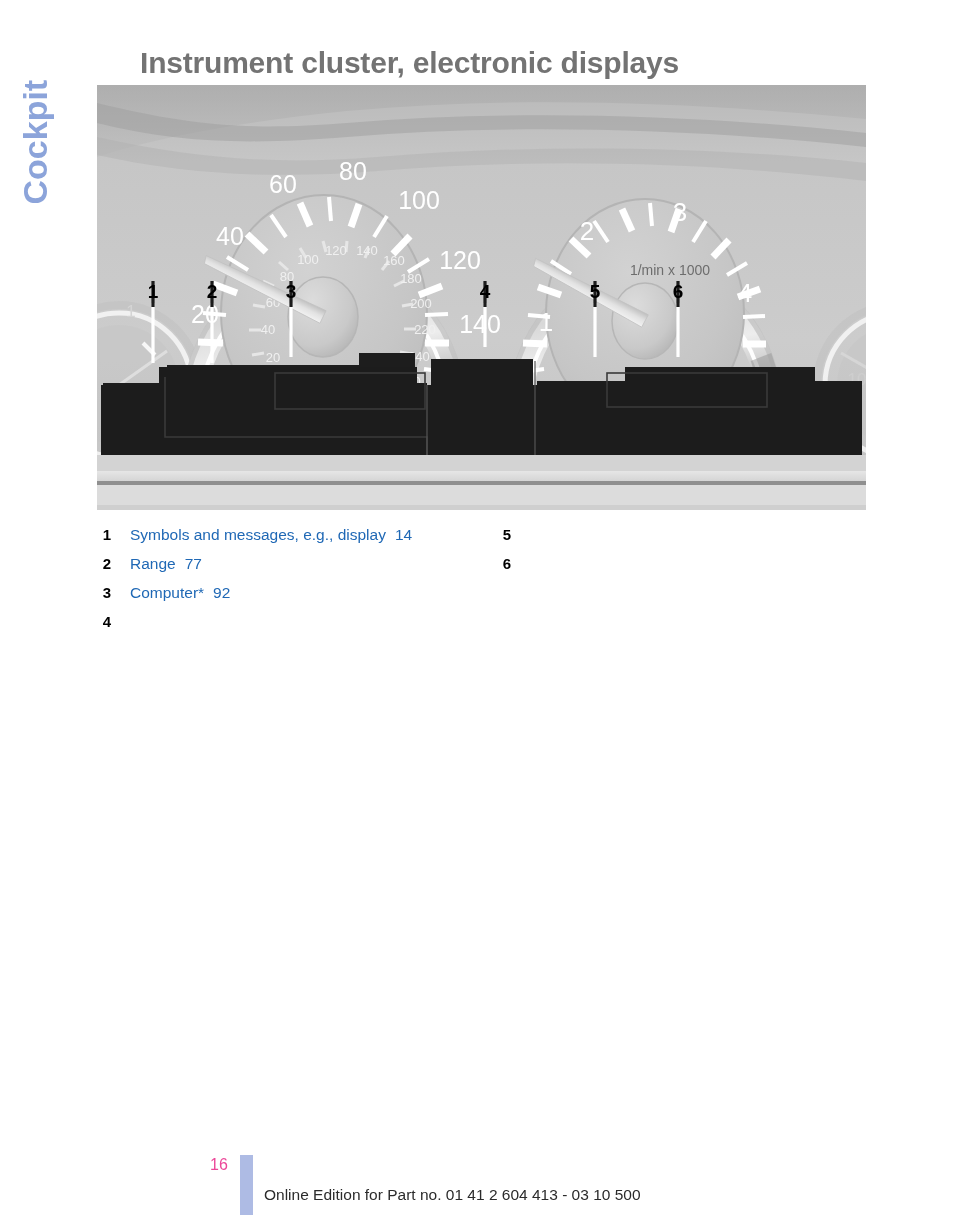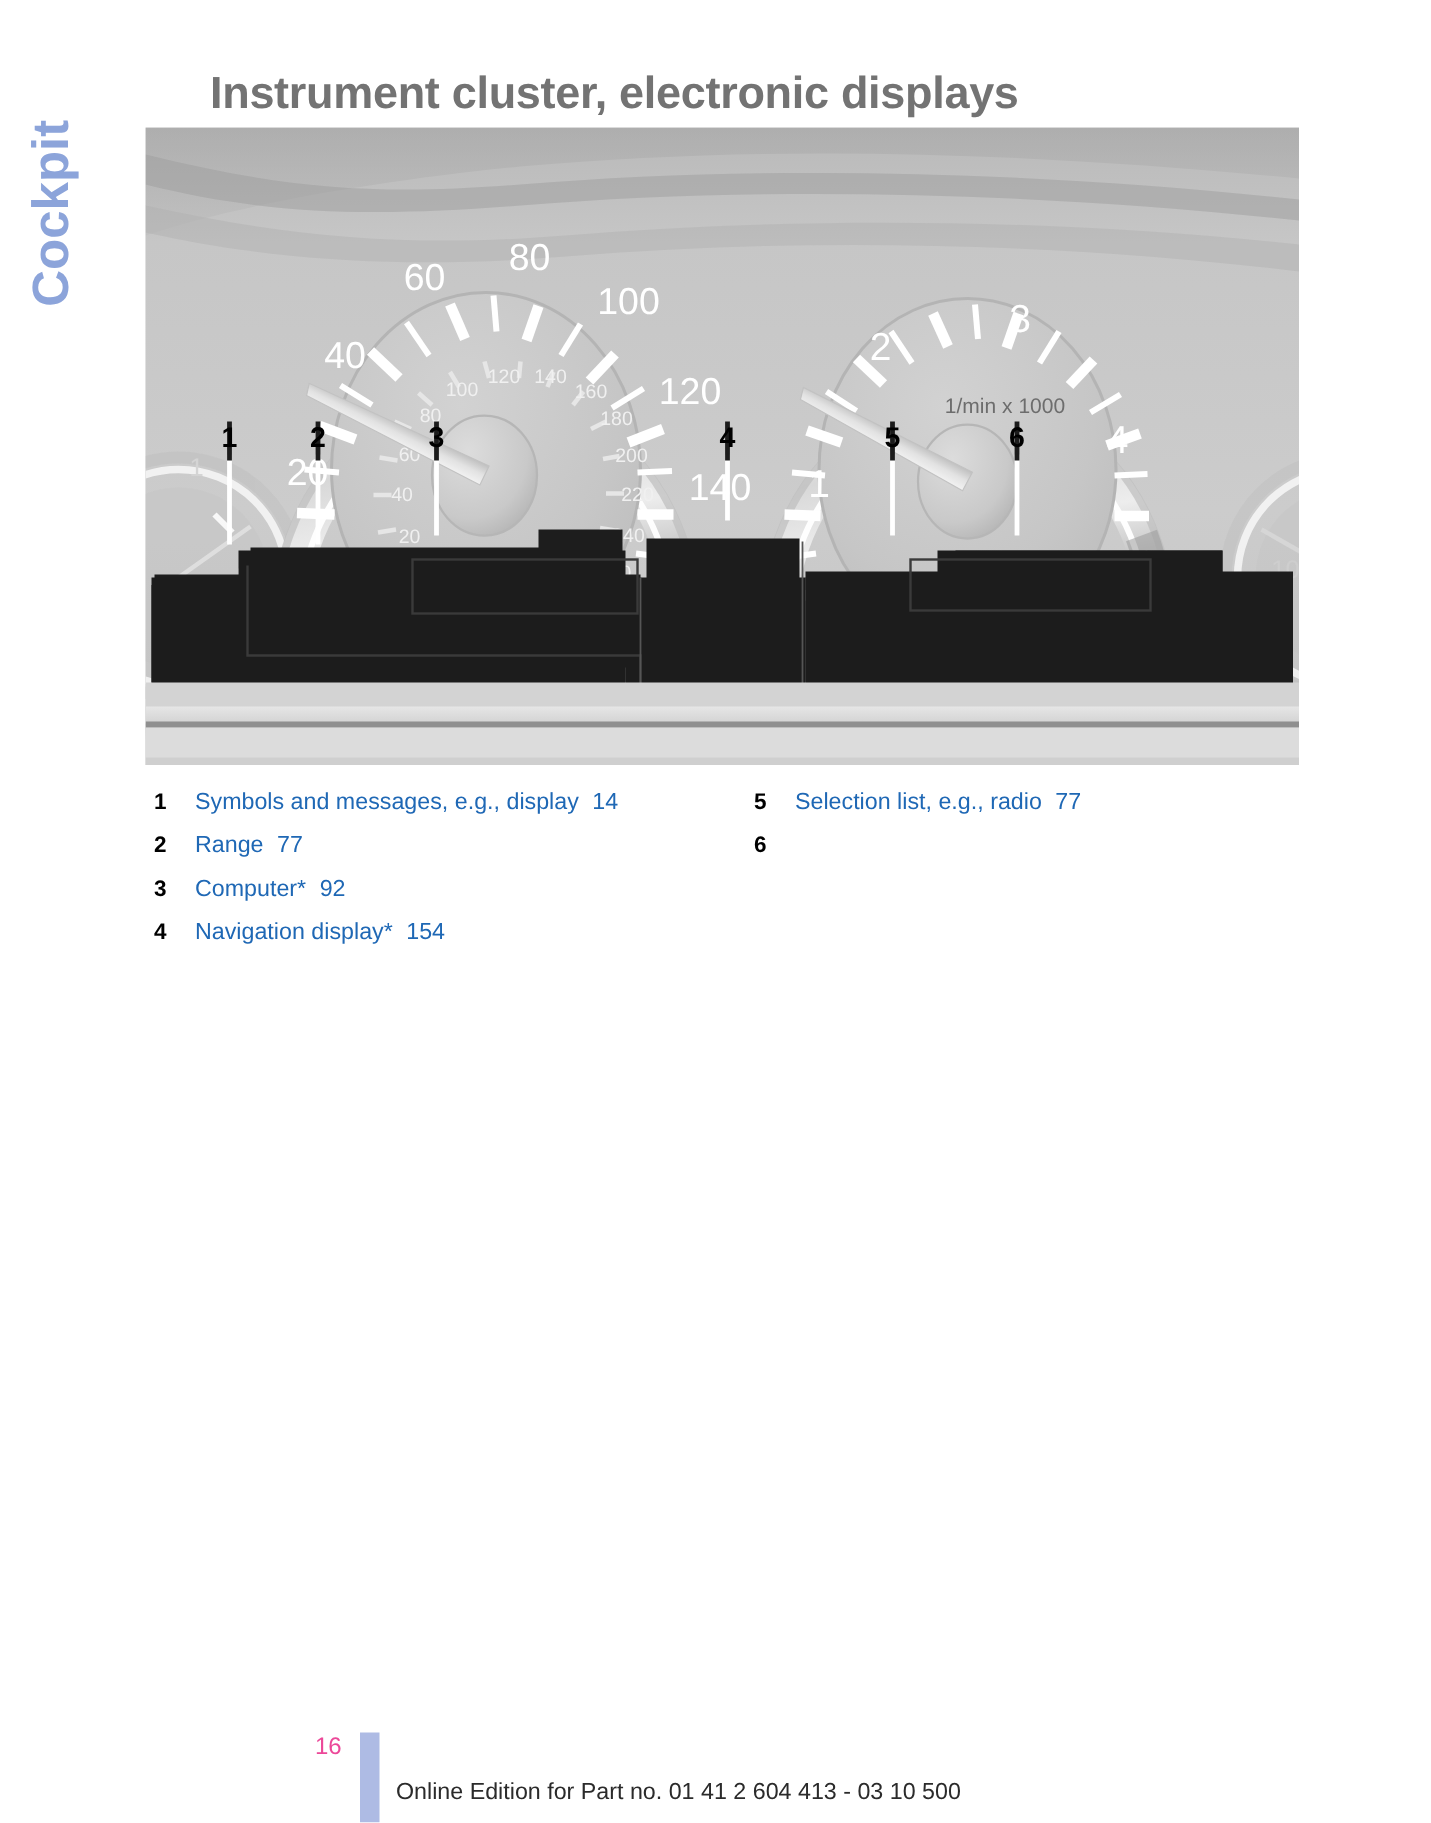--- a/index.html
+++ b/index.html
@@ -425,31 +425,29 @@
       <span class="legend-txt"><span>Range</span><span class="legend-page">77</span></span>
     </div>
 
     <div class="legend-row">
       <span class="legend-num">3</span>
       <span class="legend-txt"><span>Computer*</span><span class="legend-page">92</span></span>
     </div>
 
     <div class="legend-row">
       <span class="legend-num">4</span>
-      <span class="legend-txt"><span>Navigation display*</span><span class="legend-page">154</span></span>
     </div>
 
 
   </div>
 
   <div class="legend-col right">
 
     <div class="legend-row">
       <span class="legend-num">5</span>
-      <span class="legend-txt"><span>Selection list, e.g., radio</span><span class="legend-page">77</span></span>
     </div>
 
     <div class="legend-row">
       <span class="legend-num">6</span>
     </div>
 
   </div>
 </div>
 
 <div id="footer-pageno">16</div>

